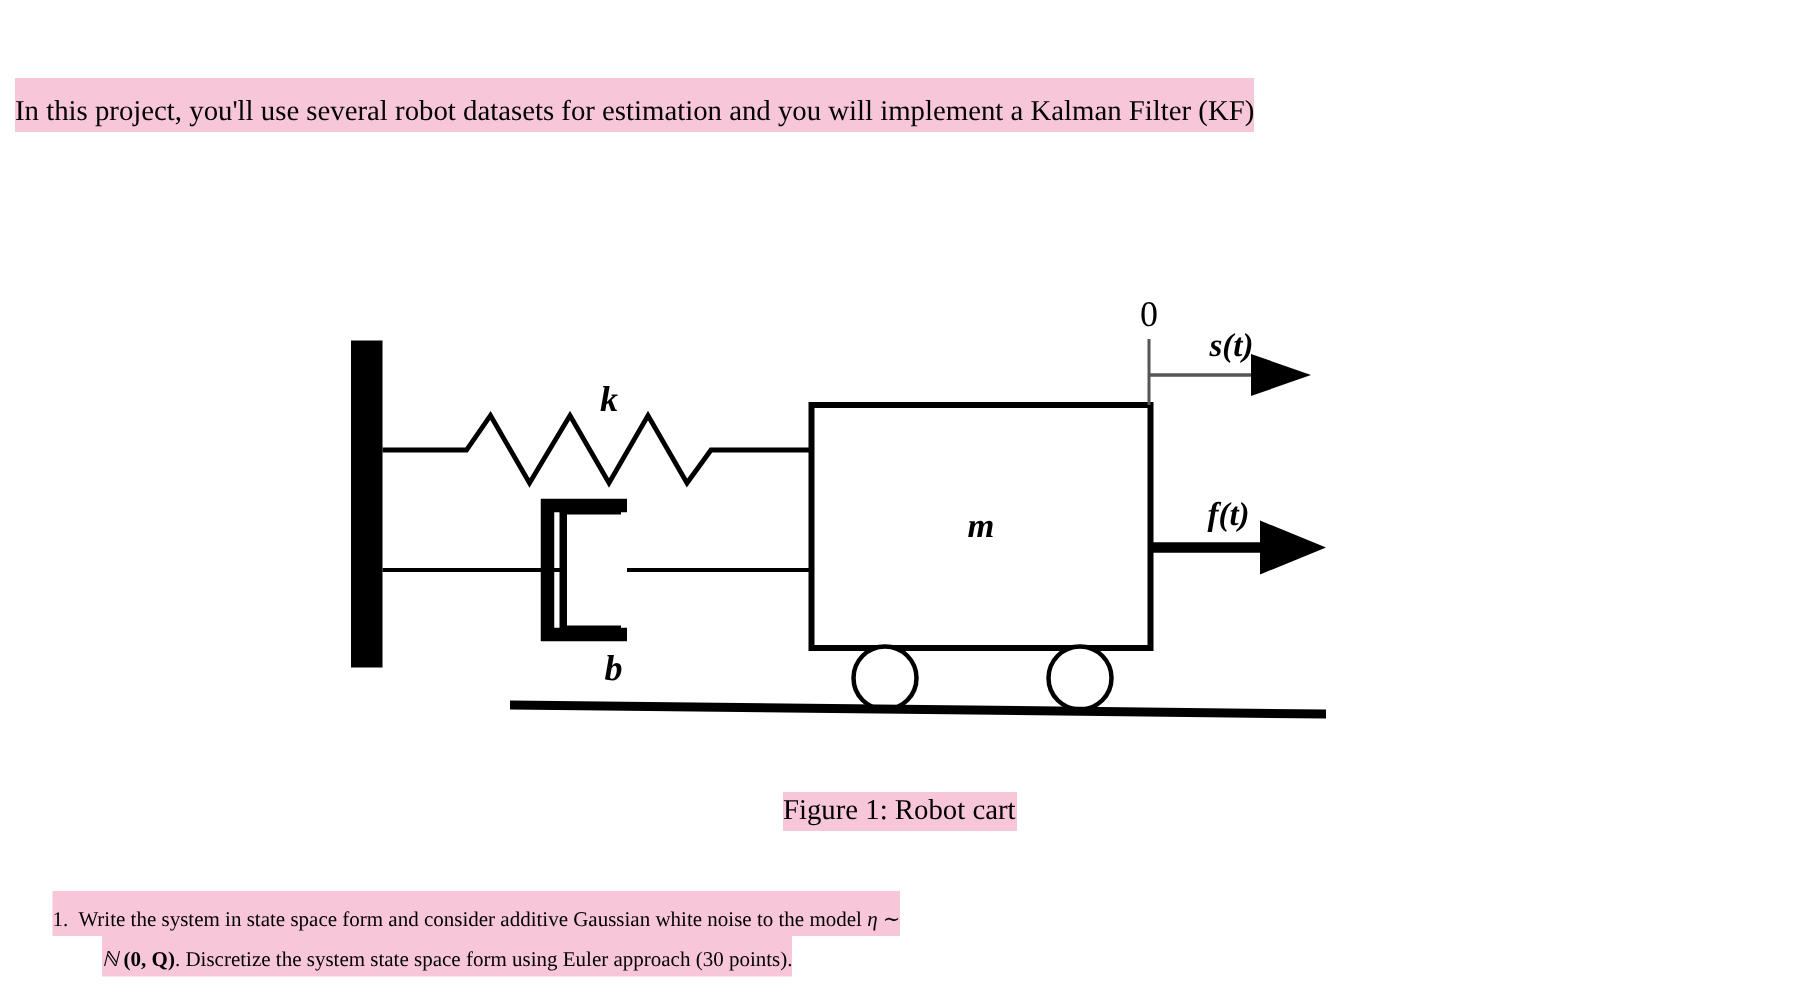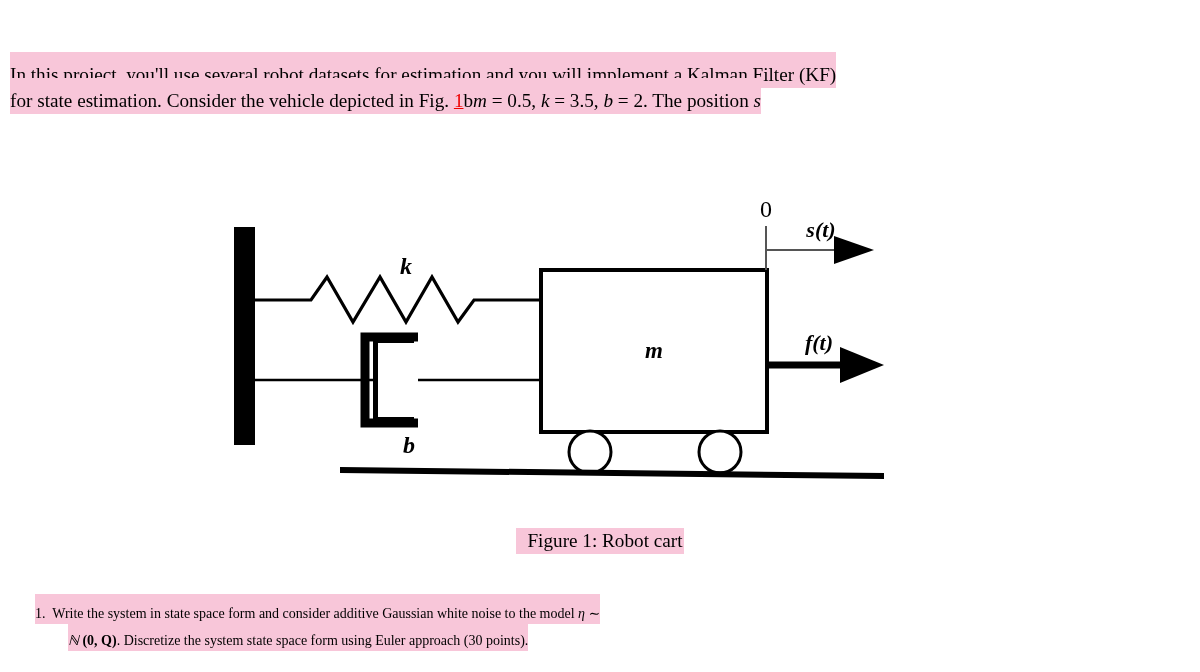--- a/index.html
+++ b/index.html
@@ -65,21 +65,21 @@
     top: 0;
   }
   #figure-caption {
     position: absolute;
     left: 0;
     top: 360px;
     width: 1200px;
     text-align: center;
     font-size: 19.2px;
   }
-  #figure-caption .hl { padding: 2px 1px 3px 11px; }
+  #figure-caption .hl { padding: 2px 1px 3px 0; }
 
   
   #question-list {
     position: absolute;
     left: 10px;
     top: 600px;
     width: 1182px;
     font-size: 14px;
     line-height: 27px;
   }
@@ -95,23 +95,20 @@
 <div id="section-heading">
   <span class="num">1</span><span>Overview</span>
 </div>
 
 <div id="intro-paragraph">
 
   <div class="pline">
     <span class="hl">In this project, you'll use several robot datasets for estimation and you will implement a Kalman Filter (KF)</span>
   </div>
 
-  <div class="pline">
-    <span class="hl"><span>for state estimation.  Consider the vehicle depicted in Fig. </span><a class="redref" href="#">1</a><span>b</span><span class="mi">m</span><span> = 0.5,  </span><span class="mi">k</span><span> = 3.5,  </span><span class="mi">b</span><span> = 2.  The position </span><span class="mi">s</span></span>
-  </div>
 
 
 </div>
 
 <div id="figure-block">
 
   <svg id="robot-cart-diagram" width="1200" height="350" viewBox="0 0 1200 350">
 
     <rect x="234" y="57" width="21" height="218" fill="#000000"></rect>
 

